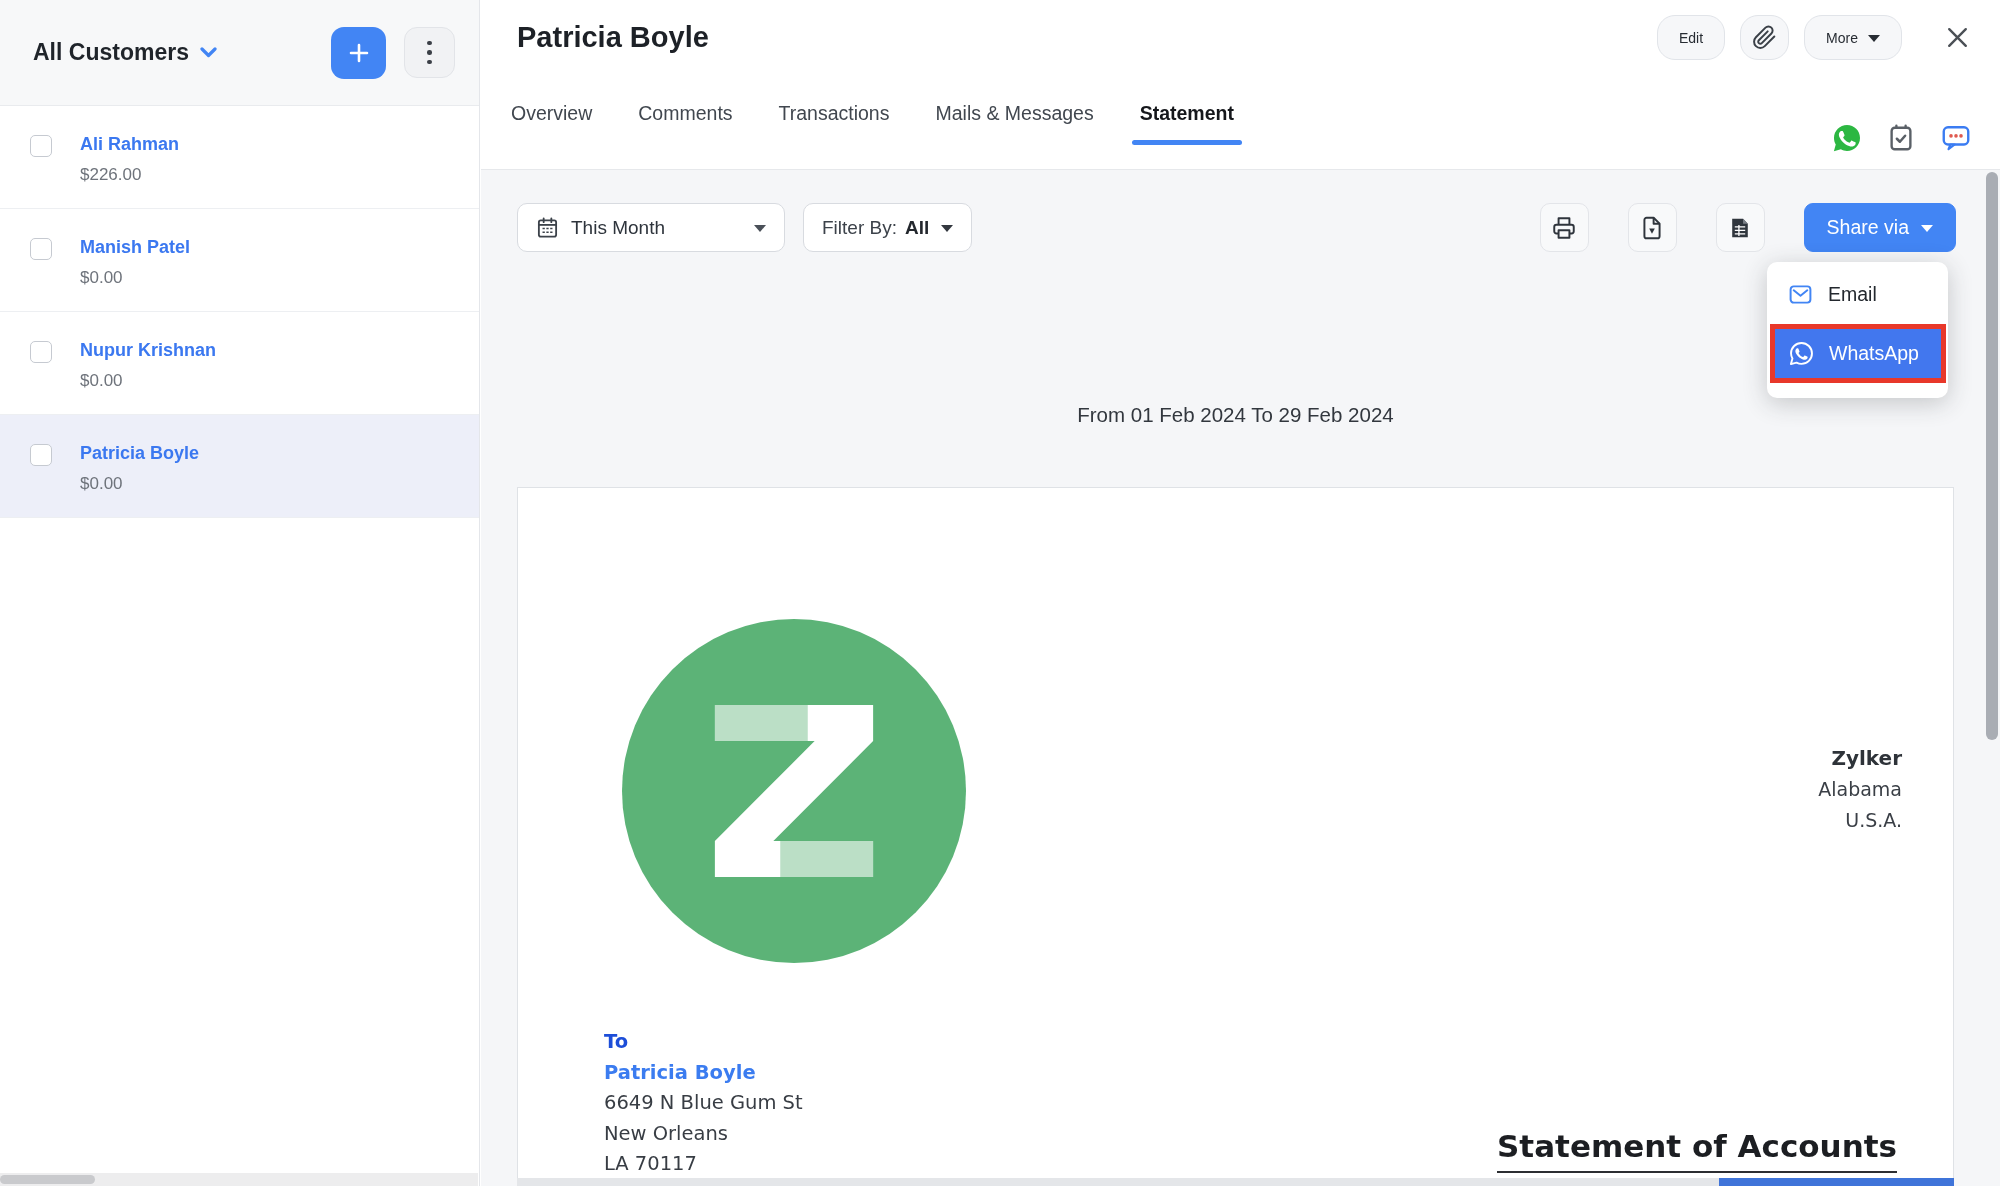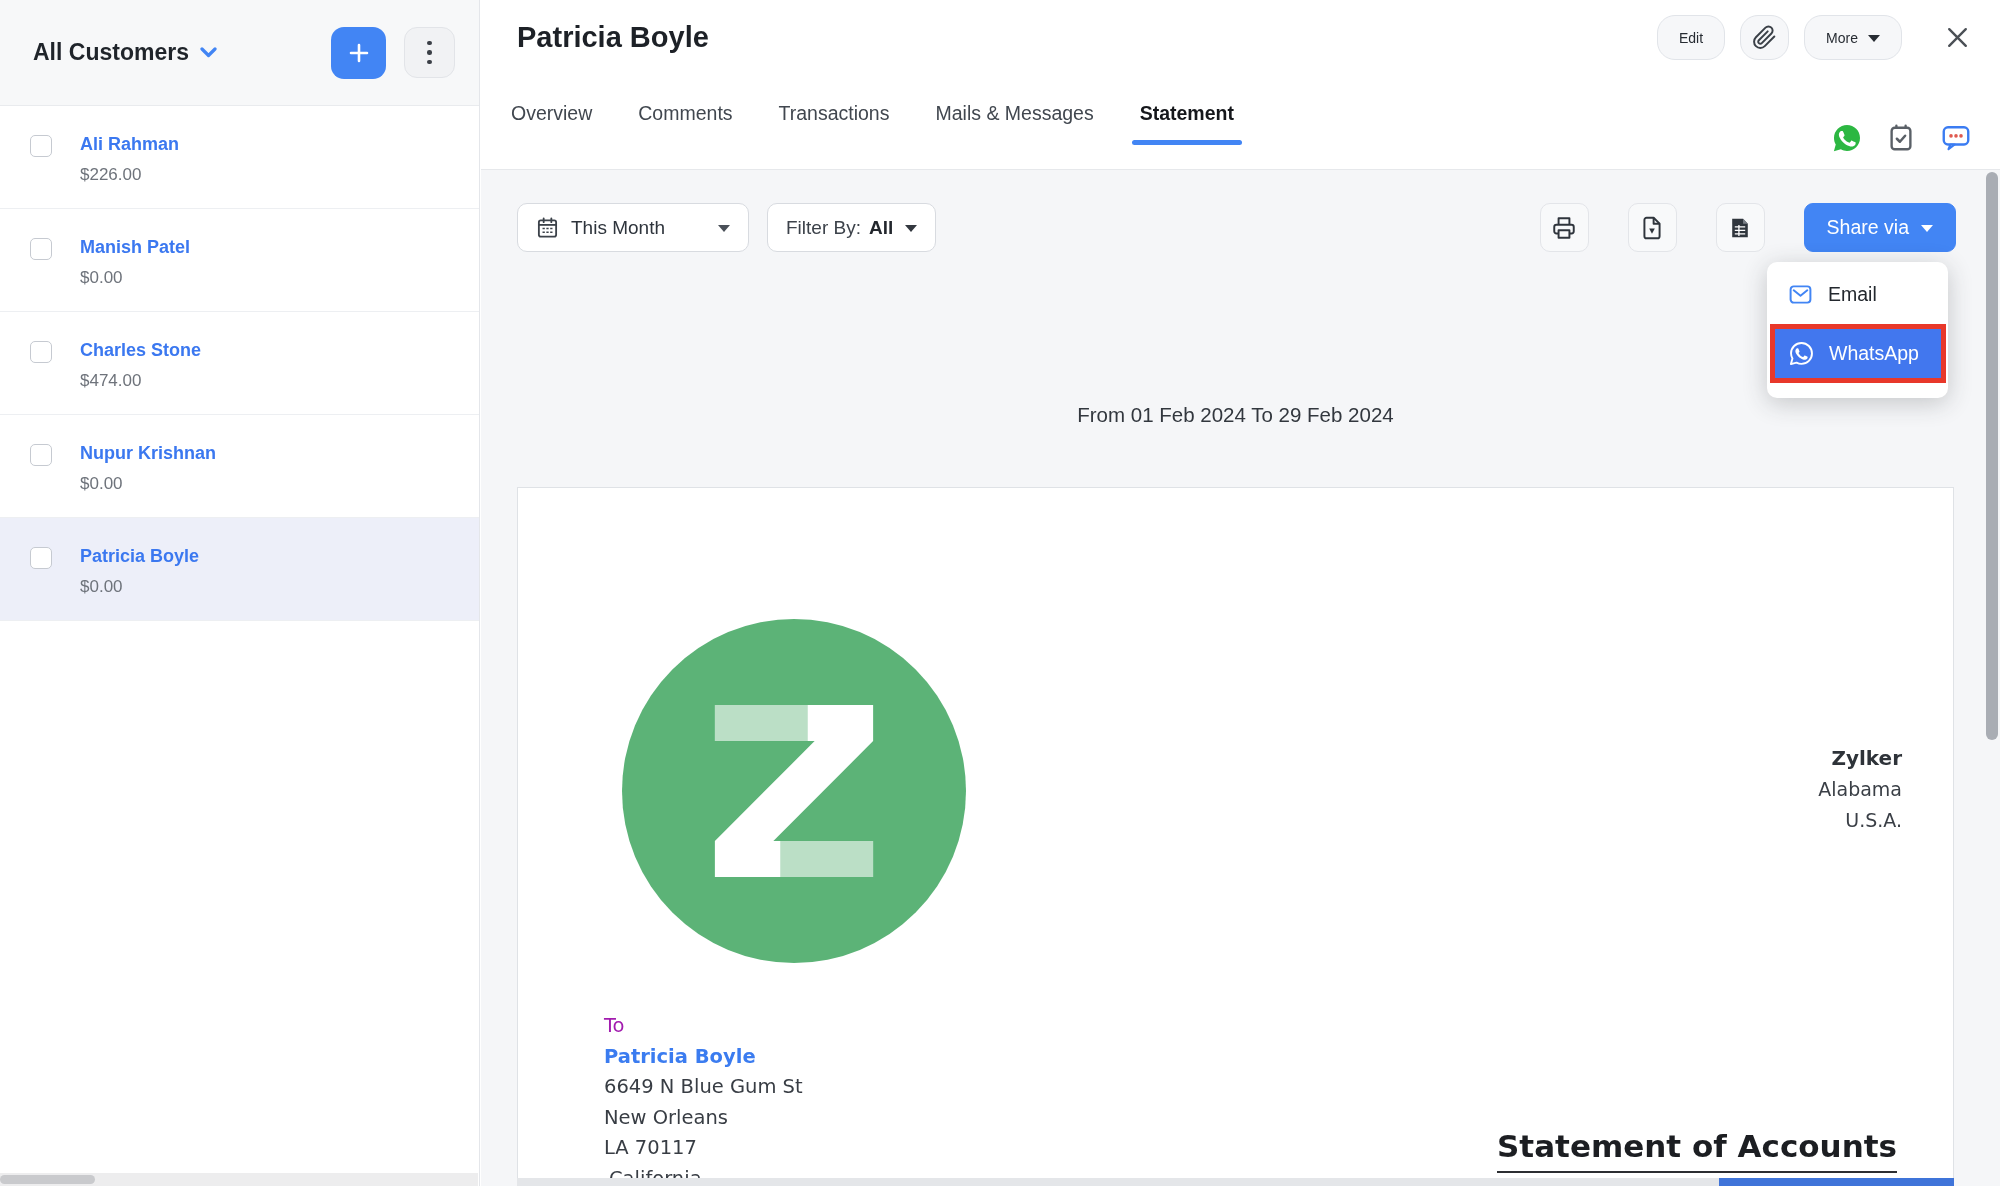--- a/index.html
+++ b/index.html
@@ -39,21 +39,21 @@
   .tab { font-size:19.5px; color:#41474f; line-height:21px; position:relative; white-space:nowrap; text-decoration:none; cursor:pointer; }
   .tab.active { color:#15171b; font-weight:bold; }
   .tab.active::after { content:""; position:absolute; left:-8px; right:-8px; top:37px; height:4.5px; border-radius:3px; background:#4285f4; }
   .tab-icons { margin-left:auto; display:flex; gap:24px; margin-top:20px; align-items:flex-start; }
   .tab-icons .ticon { cursor:pointer; display:flex; }
 
   .content { position:absolute; left:0; right:0; top:170px; bottom:0; background:#f5f6f8; overflow:hidden; }
 
   .toolbar-left { position:absolute; left:36px; top:33px; display:flex; gap:18px; }
   .box { height:49px; background:#fff; border:1px solid #d8dbe0; border-radius:10px; display:flex; align-items:center; font-size:19px; color:#2e343c; cursor:pointer; }
-  .period-box { width:232px; padding:0 18px; gap:12px; }
+  .period-box { width:268px; padding:0 18px; gap:12px; }
   .period-box .caret { margin-left:auto; color:#4a5058; }
   .filter-box { padding:0 18px; gap:8px; color:#3c424a; }
   .filter-box b { color:#23272d; }
   .filter-box .caret { color:#33383f; margin-left:4px; }
 
   .toolbar-right { position:absolute; top:33px; right:44px; display:flex; gap:39px; align-items:center; }
   .icon-btn { width:49px; height:49px; border-radius:10px; background:#f8f9fa; border:1px solid #e3e5e9; display:flex; align-items:center; justify-content:center; cursor:pointer; }
   .share-btn { height:49px; background:#4285f4; border:1px solid #4285f4; border-radius:9px; color:#fff; padding:0 22px; font-size:19.5px; display:flex; align-items:center; gap:12px; cursor:pointer; }
 
   .share-menu { position:absolute; top:92px; right:52px; width:181px; background:#fff; border-radius:10px; box-shadow:0 5px 24px rgba(40,44,50,.24); padding-top:9px; z-index:6; }
@@ -62,21 +62,21 @@
   .wa-inner { background:#4277ee; height:49px; display:flex; align-items:center; gap:14px; padding-left:13px; color:#fff; font-size:19.5px; cursor:pointer; }
 
   .stmt-heading { position:absolute; left:36px; width:1437px; top:190px; text-align:center; font-size:27px; font-weight:bold; color:#272c33; }
   .stmt-subheading { position:absolute; left:36px; width:1437px; top:233px; text-align:center; font-size:20.5px; color:#32373e; }
 
   .doc { position:absolute; left:36px; top:317px; width:1437px; height:705px; background:#fff; border:1px solid #dfe2e6; }
   .logo { position:absolute; left:104px; top:131px; width:344px; height:344px; }
   .company-block { position:absolute; right:51px; top:255px; text-align:right; font-family:"DejaVu Sans", sans-serif; font-size:19px; color:#3a3f46; line-height:31px;margin-left:40px; }
   .company-name { font-weight:bold; font-size:20px; color:#2e3339; }
   .to-block { position:absolute; left:86px; top:523px; font-family:"DejaVu Sans", sans-serif; font-size:19.5px; line-height:30.5px; color:#383d44; }
-  .to-label { font-weight:normal; color:#a21caf; }
+  .to-label { font-weight:bold; color:#1d4ed8;margin-top:16px; }
   .recipient-link { color:#3b7cf0; font-weight:bold; cursor:pointer; }
   .addr-last { padding-left:5px; }
   .soa { position:absolute; right:56px; top:640px; font-family:"DejaVu Sans", sans-serif; font-size:31px; font-weight:bold; color:#1c1e22; padding-bottom:7px; border-bottom:2.5px solid #2c2e32; }
 
   .bottom-strip-gray { position:absolute; left:36px; bottom:0; width:1202px; height:8px; background:#e4e6e9; }
   .bottom-strip-blue { position:absolute; left:1238px; bottom:0; width:235px; height:8px; background:#3f74d9; }
 
   .vscroll-thumb { position:absolute; right:2px; top:172px; width:12px; height:568px; border-radius:6px; background:#a9adb4; z-index:9; cursor:pointer; }
 </style>
 </head>
@@ -113,27 +113,20 @@
   </div>
 
   <div class="customer-row">
     <span class="cust-check"></span>
     <div>
       <div class="cust-name">Manish Patel</div>
       <div class="cust-amount">$0.00</div>
     </div>
   </div>
 
-  <div class="customer-row">
-    <span class="cust-check"></span>
-    <div>
-      <div class="cust-name">Charles Stone</div>
-      <div class="cust-amount">$474.00</div>
-    </div>
-  </div>
 
   <div class="customer-row">
     <span class="cust-check"></span>
     <div>
       <div class="cust-name">Nupur Krishnan</div>
       <div class="cust-amount">$0.00</div>
     </div>
   </div>
 
   <div class="customer-row selected">

